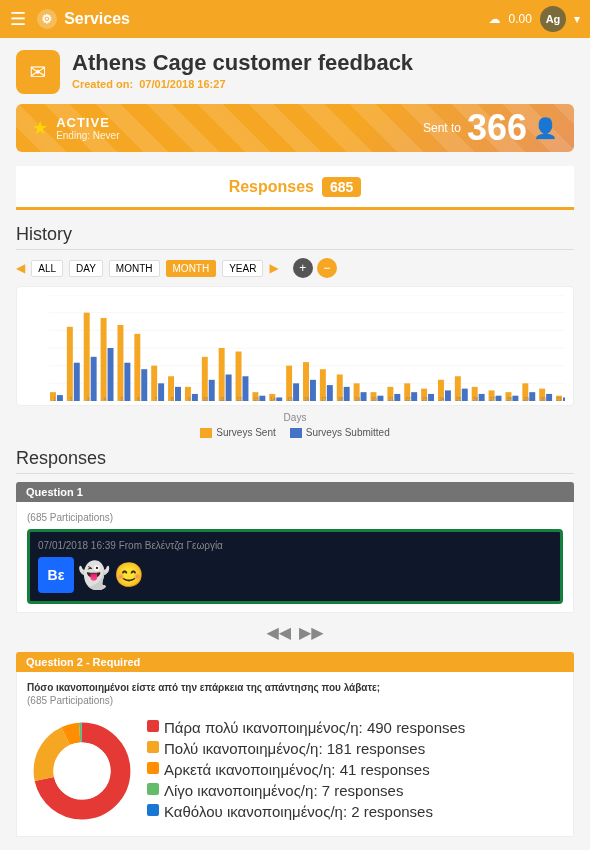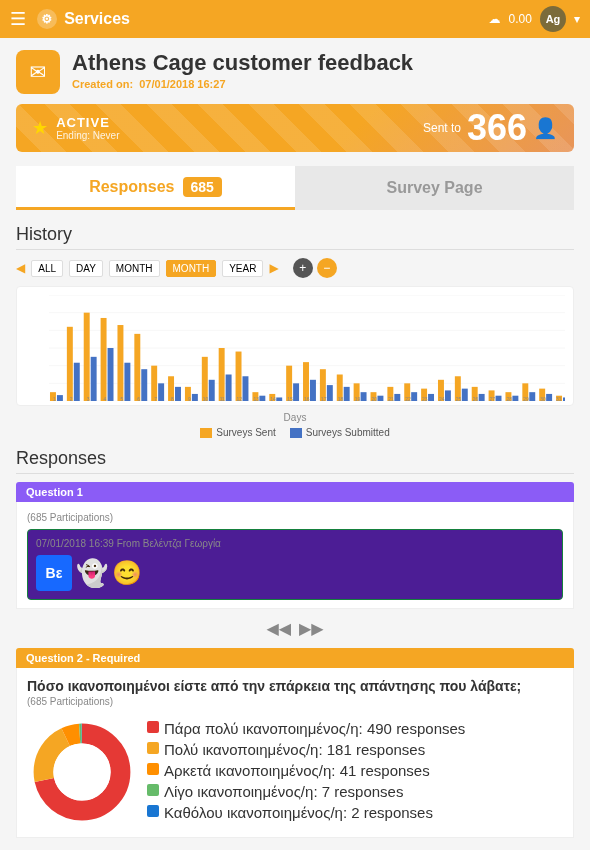--- a/index.html
+++ b/index.html
@@ -155,41 +155,41 @@
     .chart-legend {
       display: flex; align-items: flex-start; gap: 14px;
       justify-content: center; margin-top: 4px; margin-bottom: 6px;
     }
     .legend-item { display: flex; align-items: center; gap: 4px; font-size: 10px; color: #555; }
     .legend-swatch { width: 12px; height: 10px; }
 
     
     .responses-section { margin-top: 10px; }
     .question-header {
-      background: #8b5cf6;
+      background: #737373;
       color: white;
       font-size: 11px;
       padding: 4px 10px;
       border-radius: 3px 3px 0 0;
       font-weight: bold;
     }
     .question-header.required { background: #f5a623; }
     .question-body {
       background: white;
       border: 1px solid #eee;
       border-top: none;
       padding: 8px 10px;
     }
     .question-title { font-size: 15px; font-weight: bold; color: #333; }
     .question-participations { font-size: 10px; color: #888; margin-top: 2px; }
 
     
     .response-entry {
-      background: #4c1d95;
-      border: 1px solid #15803d;
+      background: #0f172a;
+      border: 3px solid #15803d;
       border-radius: 4px;
       padding: 8px;
       margin-top: 6px;
     }
     .response-meta { font-size: 10px; color: #888; margin-bottom: 6px; }
     .response-icons { display: flex; gap: 4px; align-items: center; }
     .response-icon-box {
       width: 36px; height: 36px;
       background: #1769ff;
       color: white;
@@ -200,21 +200,21 @@
     }
     .response-icon-ghost { font-size: 26px; color: #ccc; }
     .response-icon-smile { font-size: 24px; color: #f5c518; }
 
     
     .pagination { display: flex; justify-content: center; gap: 8px; margin: 10px 0; font-size: 16px; color: #888; }
     .pagination span { cursor: pointer; }
 
     
     .q2-body { background: white; border: 1px solid #eee; border-top: none; padding: 10px; }
-    .q2-title { font-size: 14px; font-weight: bold; color: #333; }
+    .q2-title { font-size: 10px; font-weight: bold; color: #333; }
     .q2-participations { font-size: 10px; color: #888; margin-top: 2px; margin-bottom: 10px; }
     .q2-chart-area { display: flex; gap: 10px; align-items: center; }
     .donut-container { width: 110px; height: 110px; flex-shrink: 0; }
     .q2-legend { font-size: 15px; }
     .q2-legend-item { display: flex; align-items: flex-start; gap: 5px; margin-bottom: 4px; }
     .q2-legend-swatch { width: 12px; height: 12px; flex-shrink: 0; margin-top: 1px; border-radius: 2px; }
   </style>
 </head>
 <body>
 
@@ -259,23 +259,20 @@
       <span class="active-sent-label">Sent to</span>
       <span class="active-sent-count">366</span>
       <span class="active-sent-icon">👤</span>
     </div>
   </div>
 
   <div class="tabs">
     <div class="tab tab-responses">
       <span>Responses</span>
       <span class="tab-responses-badge">685</span>
-    </div>
-    <div class="tab tab-survey">
-      <span>Survey Page</span>
     </div>
   </div>
 
   <div>
     <div class="section-title">History</div>
 
     <div class="filter-bar">
       <span style="font-size:12px;color:#f5a623;">◀</span>
       <button class="filter-btn">ALL</button>
       <button class="filter-btn">DAY</button>

